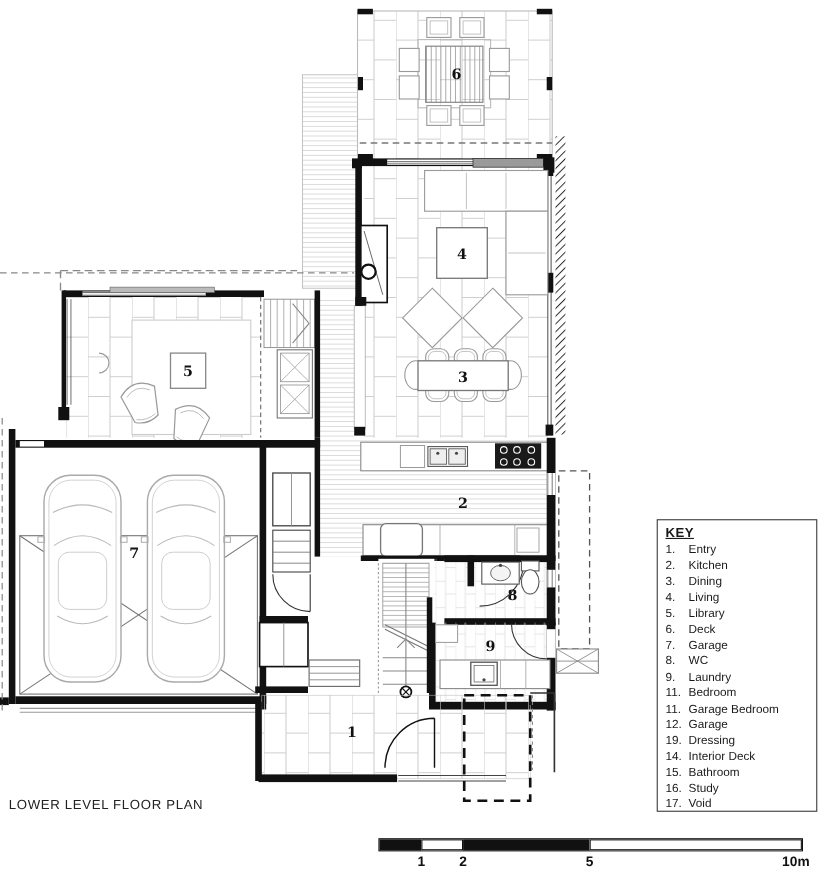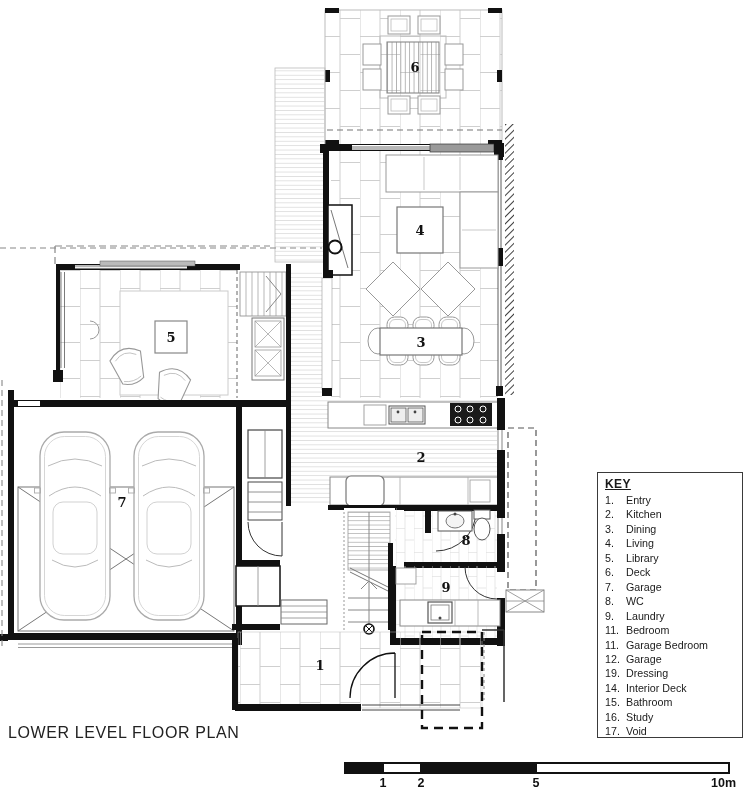--- a/index.html
+++ b/index.html
@@ -7,21 +7,21 @@
           font-family:"Liberation Sans",sans-serif;color:#1a1a1a;}
   #plan-svg{position:absolute;left:0;top:0;}
   .room-num{font-family:"DejaVu Serif",serif;font-size:13px;font-weight:700;fill:#111;text-anchor:middle;}
   
   .key-panel{position:absolute;left:597px;top:472px;width:146px;height:266px;
              border:1px solid #3a3a3a;background:#fff;padding:3px 5px 2px 7px;box-sizing:border-box;}
   .key-header{font-size:12px;font-weight:600;text-decoration:underline;letter-spacing:.4px;margin:1px 0 2px 0;}
   .key-row{display:flex;font-size:10.7px;line-height:14.45px;white-space:nowrap;}
   .key-num{width:21px;flex:0 0 21px;}
   
-  .plan-title{position:absolute;left:8px;top:724px;font-size:16px;letter-spacing:.6px;color:#222;}
+  .plan-title{position:absolute;left:8px;top:724px;font-size:12px;letter-spacing:.6px;color:#222;}
   
   .scalebar{position:absolute;left:345px;top:763px;width:390px;height:30px;}
   .sb-bar{position:absolute;left:0;top:0;height:10px;width:384px;outline:1px solid #111;}
   .sb-seg{position:absolute;top:0;height:10px;box-sizing:border-box;}
   .sb-label{position:absolute;top:13px;font-size:12.5px;font-weight:600;color:#111;transform:translateX(-50%);}
   .sb-label.end{transform:none;}
 </style>
 </head>
 <body>
 

